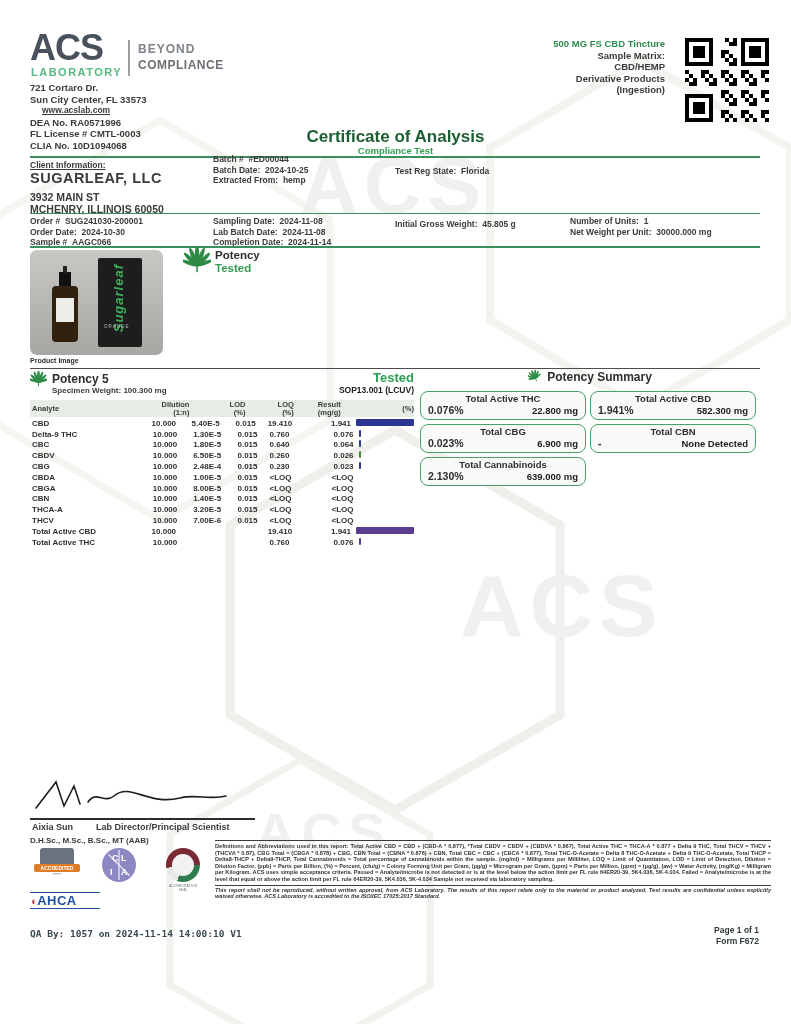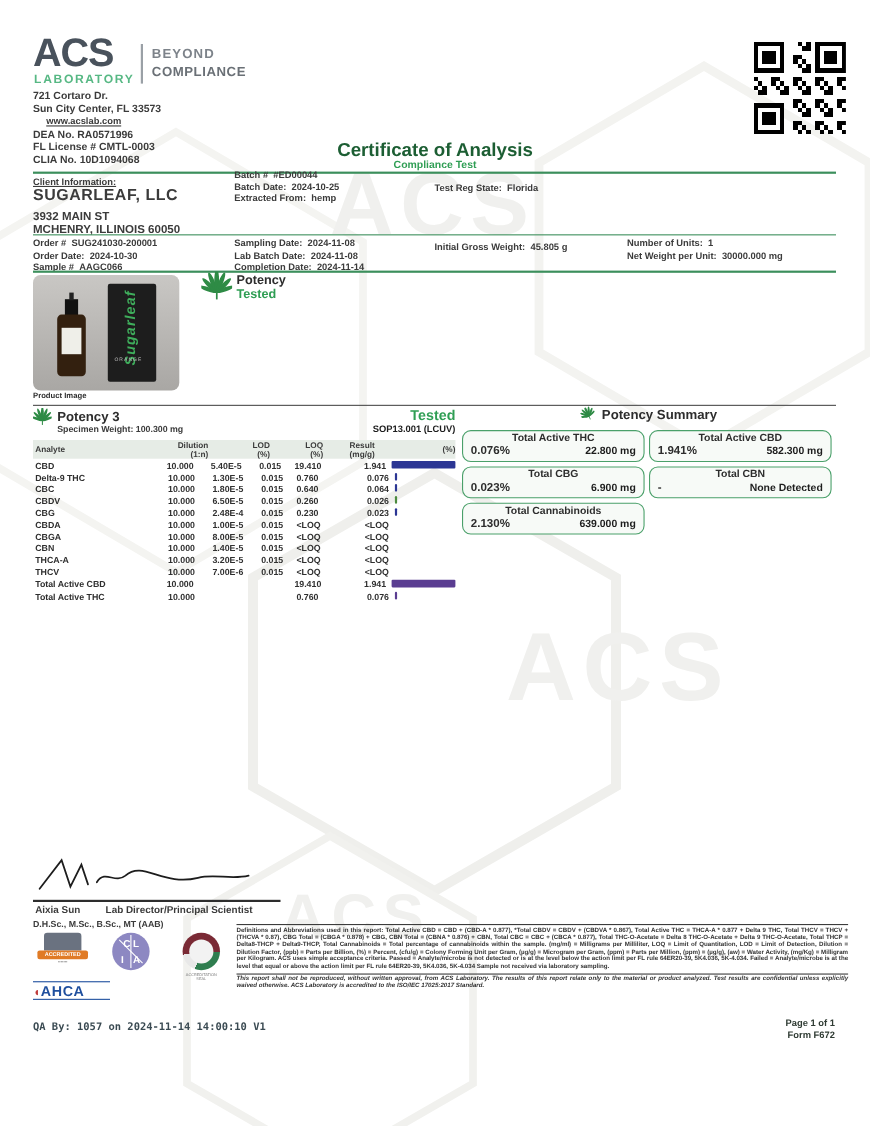--- a/index.html
+++ b/index.html
@@ -152,20 +152,27 @@
 
     <div class="addr">
       <div>721 Cortaro Dr.</div>
       <div>Sun City Center, FL 33573</div>
       <div class="link">www.acslab.com</div>
       <div>DEA No. RA0571996</div>
       <div>FL License # CMTL-0003</div>
       <div>CLIA No. 10D1094068</div>
     </div>
 
+    <div class="prod">
+      <div class="green">500 MG FS CBD Tincture</div>
+      <div>Sample Matrix:</div>
+      <div>CBD/HEMP</div>
+      <div>Derivative Products</div>
+      <div>(Ingestion)</div>
+    </div>
 
     <div class="qr"><svg width="84" height="84" viewBox="0 0 21 21" shape-rendering="crispEdges">
           <rect x="10" y="0" width="1" height="1" fill="#000"></rect>
           <rect x="12" y="0" width="1" height="1" fill="#000"></rect>
           <rect x="11" y="1" width="1" height="1" fill="#000"></rect>
           <rect x="12" y="1" width="1" height="1" fill="#000"></rect>
           <rect x="9" y="3" width="1" height="1" fill="#000"></rect>
           <rect x="10" y="3" width="1" height="1" fill="#000"></rect>
           <rect x="9" y="4" width="1" height="1" fill="#000"></rect>
           <rect x="11" y="4" width="1" height="1" fill="#000"></rect>
@@ -313,21 +320,21 @@
       <div class="t1">Potency</div>
       <div class="t2">Tested</div>
     </div>
 
     <div class="dark-line" style="top:368px;"></div>
 
     <div class="pt">
       <svg width="17" height="17" viewBox="0 0 40 40" style="position:absolute;left:0;top:1px;">
           <use href="#leafshape" fill="#2e8b45"></use>
         </svg>
-      <div class="pt-title">Potency 3</div>
+      <div class="pt-title">Potency 5</div>
       <div class="pt-tested">Tested</div>
       <div class="pt-spec">Specimen Weight: 100.300 mg</div>
       <div class="pt-sop">SOP13.001 (LCUV)</div>
 
       <div class="pt-head">
         <span class="c-an">Analyte</span>
         <span class="c-n1 hdr2">
             <span>Dilution</span>
             <span>(1:n)</span>
           </span>

